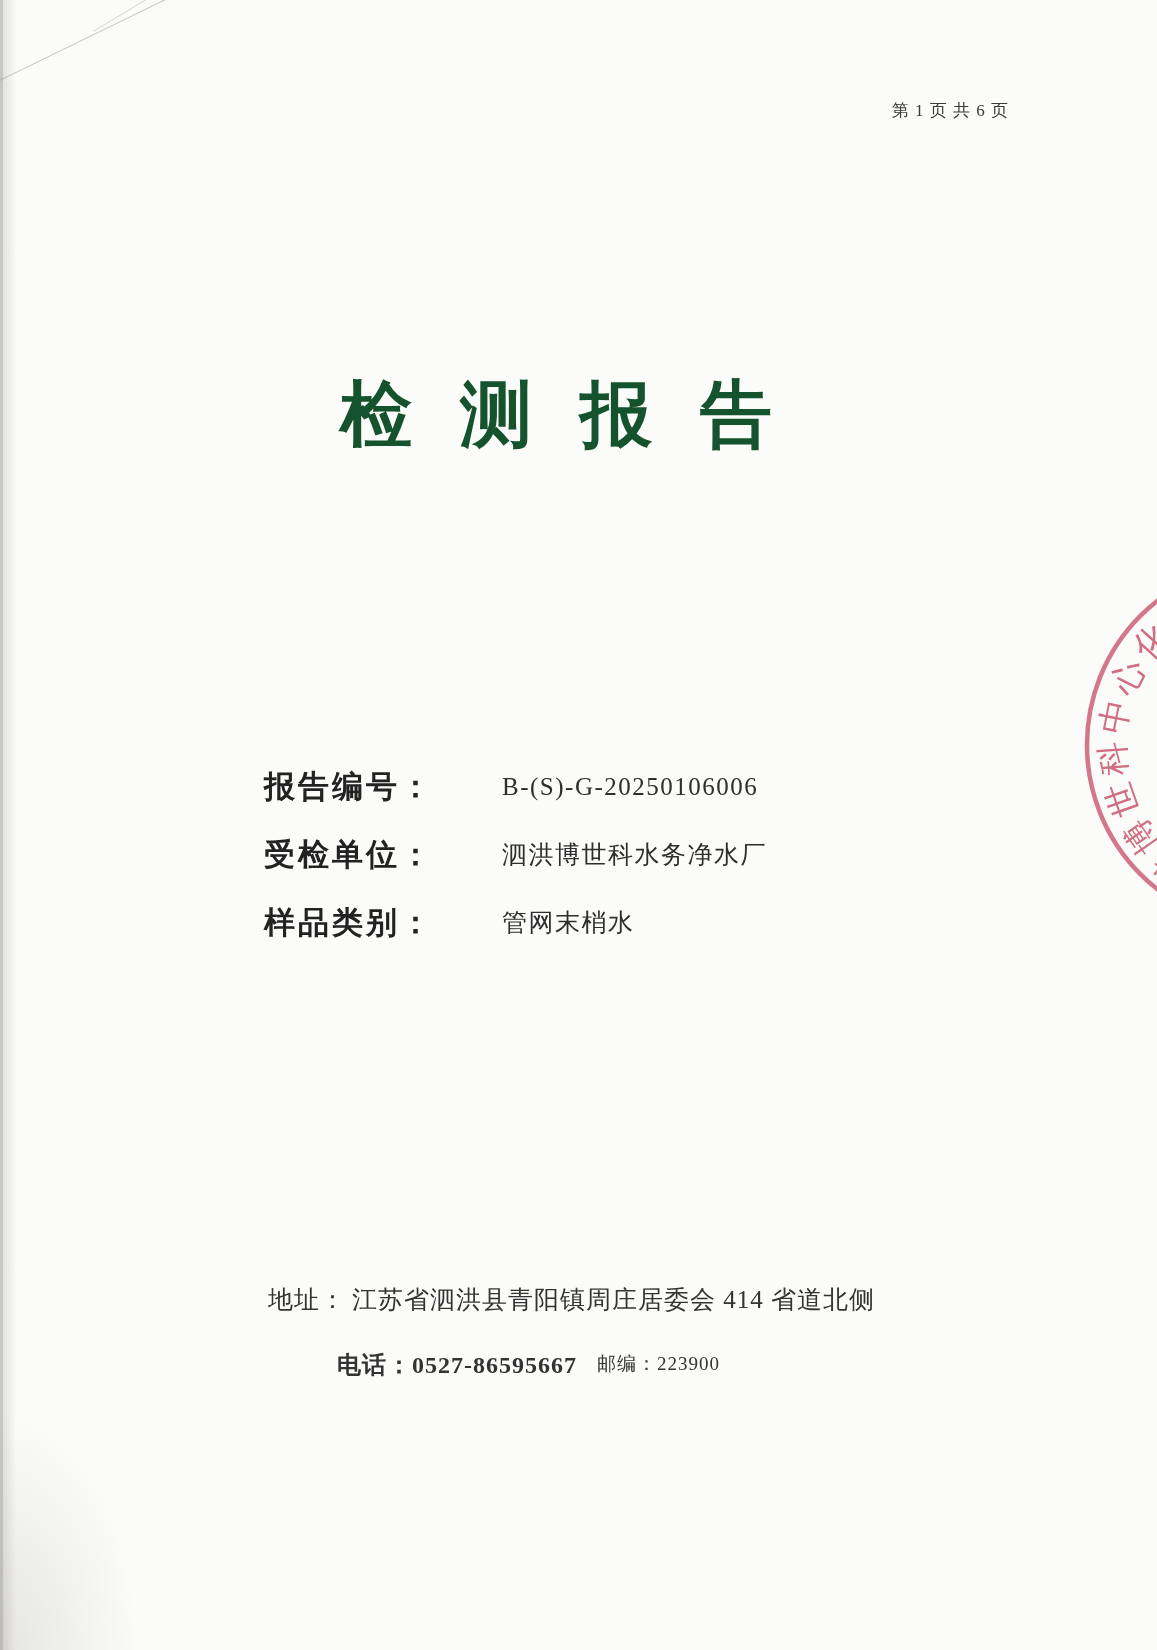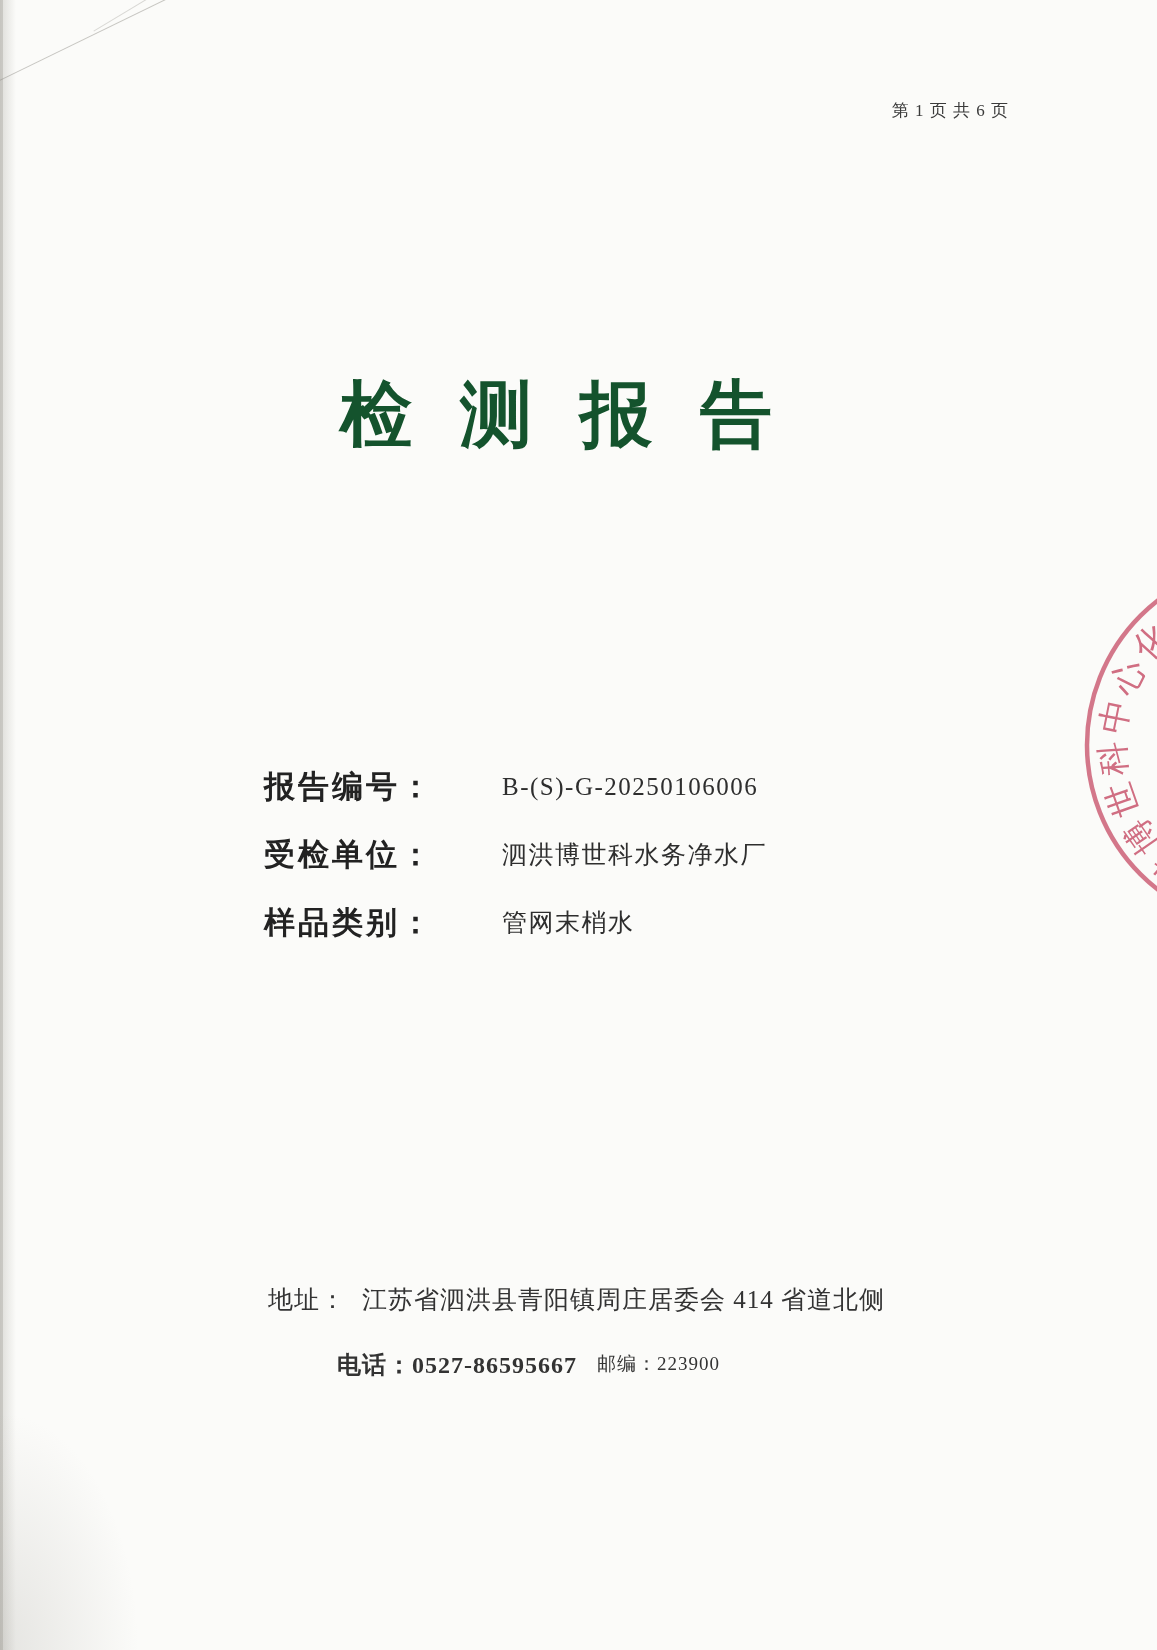--- a/index.html
+++ b/index.html
@@ -61,21 +61,21 @@
     font-weight:bold;font-size:31px;color:#222;
     letter-spacing:3px;white-space:nowrap;
   }
   .field-value{
     font-size:25px;color:#2e2e2e;letter-spacing:1.5px;white-space:nowrap;
   }
   .address-line{
     position:absolute;left:268px;top:1283px;
     font-size:25px;letter-spacing:1px;color:#333;white-space:nowrap;
   }
-  .address-line .lbl{margin-right:16px;}
+  .address-line .lbl{margin-right:6px;}
   .phone-line{
     position:absolute;left:337px;top:1349px;
     font-size:24px;letter-spacing:1px;color:#333;white-space:nowrap;font-weight:bold;
   }
   .postal-line{
     position:absolute;left:597px;top:1351px;
     font-size:19px;letter-spacing:1px;color:#333;white-space:nowrap;text-align:right;
   }
   .stamp-svg{
     position:absolute;left:0;top:0;width:1157px;height:1650px;

